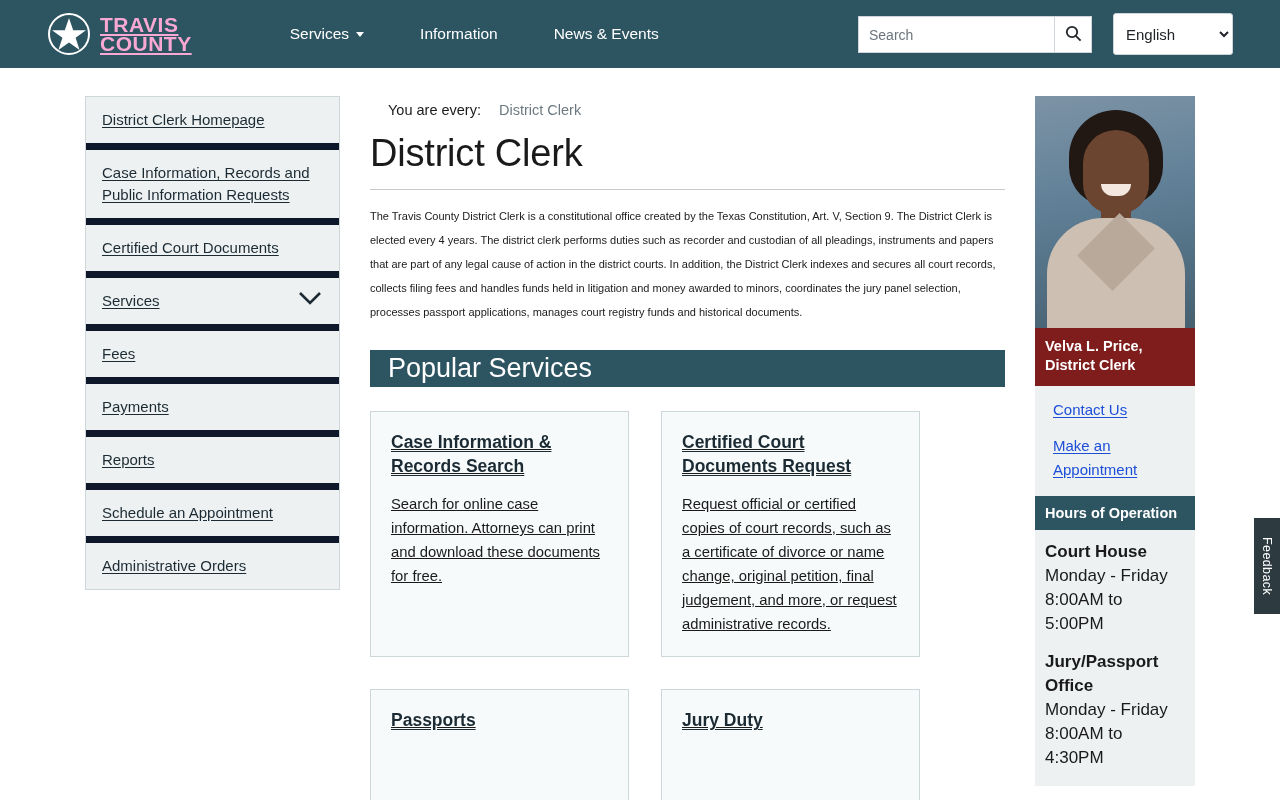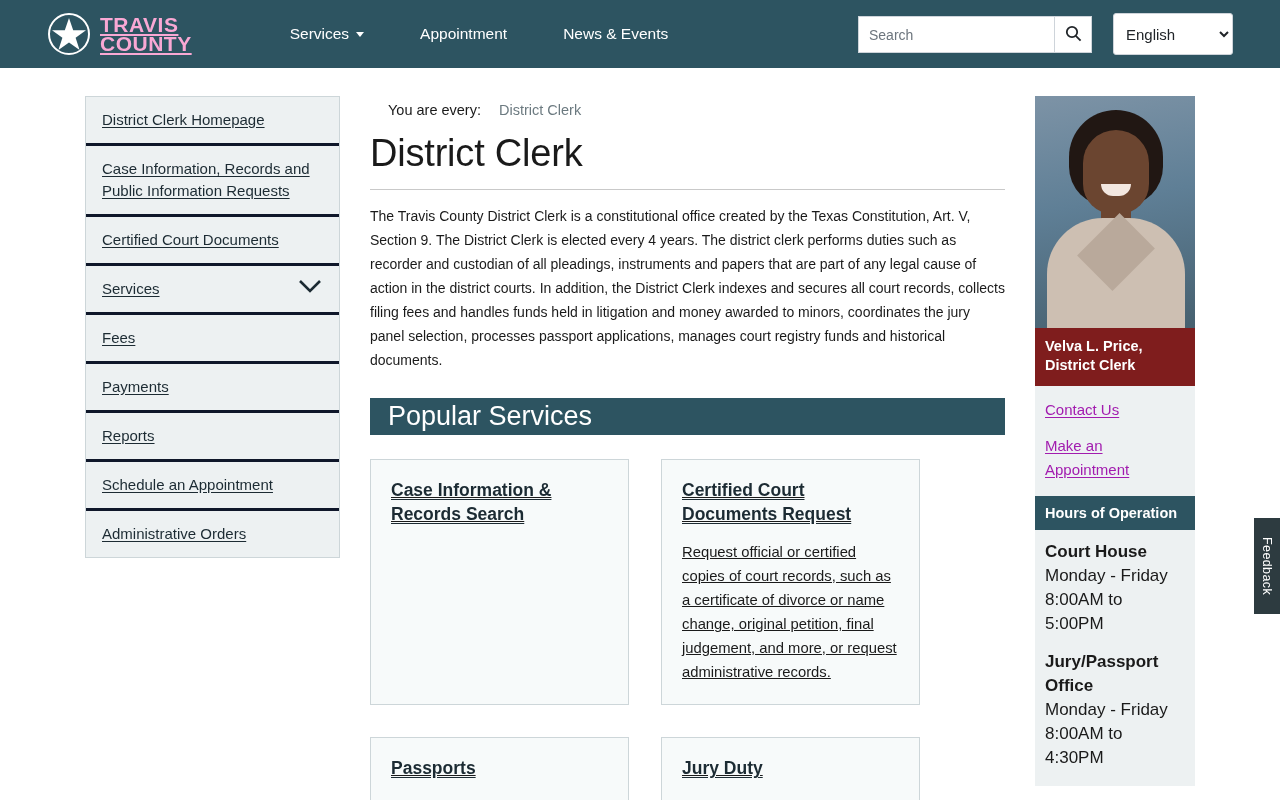--- a/index.html
+++ b/index.html
@@ -112,21 +112,21 @@
 
   
   .sidebar {
     position: absolute;
     left: 85px; top: 28px;
     width: 255px;
     background: #edf1f2;
     border: 1px solid #cdd6d9;
   }
   .side-item {
-    border-bottom: 3px solid #0f172a;
+    border-bottom: 7px solid #0f172a;
     padding: 12px 16px;
     font-size: 15px;
     line-height: 22px;
     display: flex;
     align-items: center;
     justify-content: space-between;
     cursor: pointer;
   }
   .side-item:last-child { border-bottom: none; }
   .side-item a {
@@ -157,21 +157,21 @@
   h1.page-title {
     font-size: 38px;
     font-weight: normal;
     margin: 14px 0 0 0;
     padding-bottom: 14px;
     border-bottom: 1px solid #c9c9c9;
     color: #1a1a1a;
     letter-spacing: -0.2px;
   }
   .intro {
-    font-size: 14px;
+    font-size: 11px;
     line-height: 24px;
     margin: 14px 0 0 0;
     color: #1a1a1a;
   }
   .section-banner {
     background: #2d5461;
     color: #ffffff;
     font-size: 27px;
     padding: 3px 18px;
     margin-top: 26px;
@@ -268,25 +268,26 @@
     font-weight: bold;
     line-height: 19px;
     padding: 9px 10px 11px 10px;
   }
   .rail-links {
     background: #edf1f2;
     padding: 12px 10px 14px 10px;
   }
   .rail-links a {
     display: block;
-    color: #a21caf;
+    color: #1d4ed8;
     font-size: 15px;
     line-height: 24px;
     text-underline-offset: 2px;
     margin-bottom: 12px;
+    margin-left: 8px;
   }
   .rail-links a:last-child { margin-bottom: 0; }
   .rail-head {
     background: #2d5461;
     color: #ffffff;
     font-size: 14.5px;
     font-weight: bold;
     padding: 9px 10px;
   }
   .rail-hours {
@@ -330,21 +331,21 @@
       <span>TRAVIS</span><br>
       <span>COUNTY</span>
     </span>
   </a>
 
   <nav class="nav">
     <a class="nav-item" href="#">
       <span>Services</span><span class="caret"></span>
     </a>
     <a class="nav-item" href="#">
-      <span>Appointment</span>
+      <span>Information</span>
     </a>
     <a class="nav-item" href="#">
       <span>News &amp; Events</span>
     </a>
   </nav>
 
   <div class="search-wrap">
     <input class="search-input" type="text" value="" placeholder="Search" style="">
     <button class="search-btn">
       <span>
@@ -408,20 +409,21 @@
 
     <p class="intro">The Travis County District Clerk is a constitutional office created by the Texas Constitution, Art. V, Section 9. The District Clerk is elected every 4 years. The district clerk performs duties such as recorder and custodian of all pleadings, instruments and papers that are part of any legal cause of action in the district courts. In addition, the District Clerk indexes and secures all court records, collects filing fees and handles funds held in litigation and money awarded to minors, coordinates the jury panel selection, processes passport applications, manages court registry funds and historical documents.</p>
 
     <div class="section-banner">Popular Services</div>
 
     <div class="cards">
       <div class="card">
         <div class="card-title">
           <a href="#">Case Information &amp; Records Search</a>
         </div>
+        <div class="card-body">Search for online case information. Attorneys can print and download these documents for free.</div>
       </div>
       <div class="card">
         <div class="card-title">
           <a href="#">Certified Court Documents Request</a>
         </div>
         <div class="card-body">Request official or certified copies of court records, such as a certificate of divorce or name change, original petition, final judgement, and more, or request administrative records.</div>
       </div>
       <div class="card">
         <div class="card-title">
           <a href="#">Passports</a>

